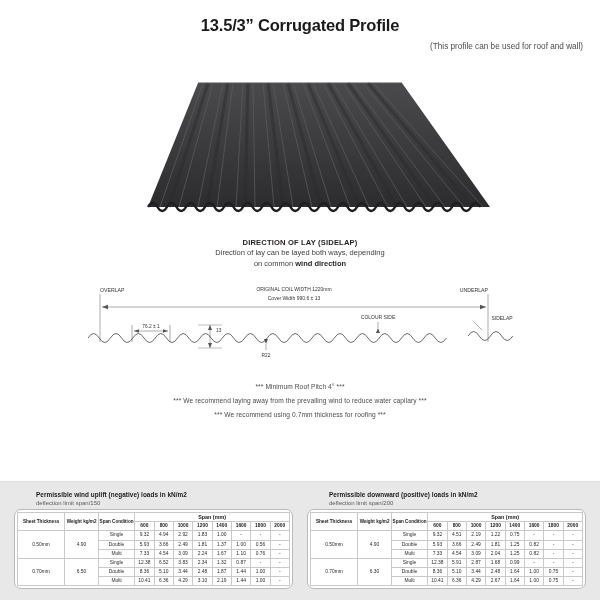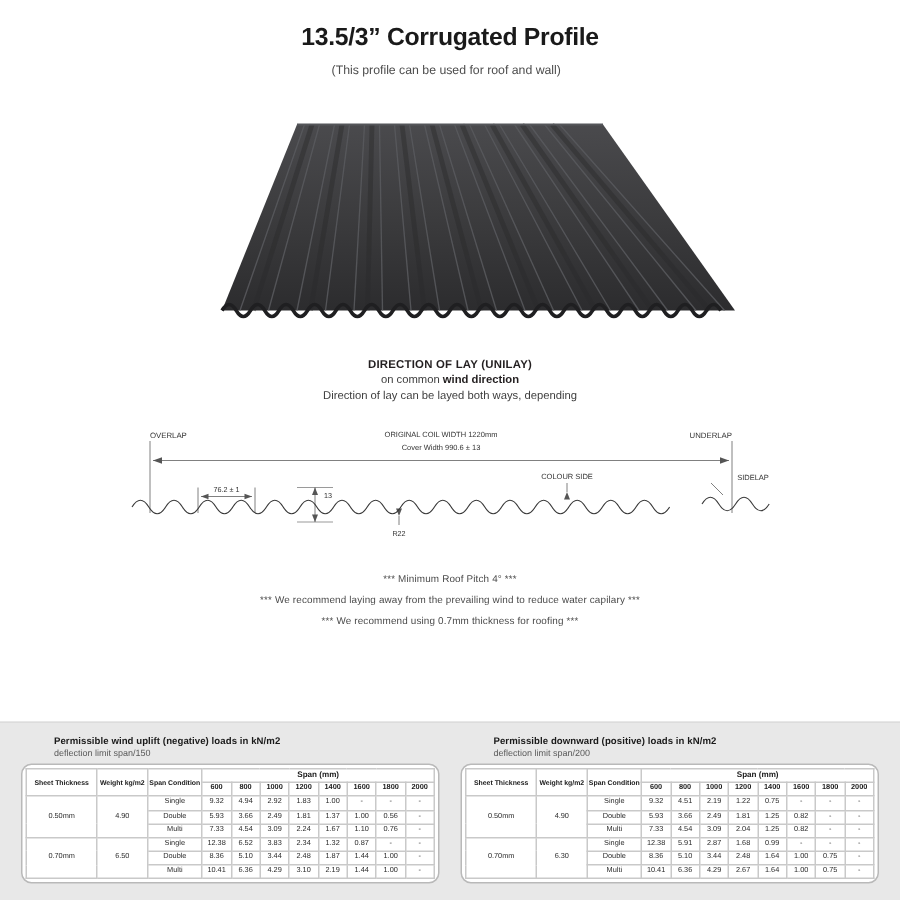--- a/index.html
+++ b/index.html
@@ -17,24 +17,24 @@
   .title{
     text-align:center;
     font-size:16.5px;
     font-weight:bold;
     letter-spacing:-0.2px;
     margin:0;
     padding-top:16px;
     color:#1a1a1a;
   }
   .subtitle{
-    text-align:center;
+    text-align:right;
     font-size:8.2px;
     color:#4d4d4d;
-    margin:7px 5px 0 0;
+    margin:7px 17px 0 0;
   }
 
   
   .hero{
     position:relative;
     width:600px;height:160px;
     margin-top:10px;
   }
   .hero svg{display:block;margin:0 auto;}
 
@@ -185,23 +185,23 @@
                  q4.7,-8 9.5,0 q4.7,8 9.5,0 q4.7,-8 9.5,0 q4.7,8 9.5,0
                  q4.7,-8 9.5,0 q4.7,8 9.5,0 q4.7,-8 9.5,0 q4.7,8 9.5,0
                  q4.7,-8 9.5,0 q4.7,8 9.5,0 q4.7,-8 9.5,0" fill="none" stroke="#1f1f21" stroke-width="2.4"></path>
 
         <line x1="108" y1="22" x2="312" y2="22" stroke="#55565a" stroke-width="1.2"></line>
       </g>
     </svg>
   </div>
 
   <div class="dol">
-    <div class="dol-title">DIRECTION OF LAY (UNILAY)</div>
+    <div class="dol-title">DIRECTION OF LAY (SIDELAP)</div>
+    <div class="dol-line">Direction of lay can be layed both ways, depending</div>
     <div class="dol-line"><span>on common </span><b>wind direction</b></div>
-    <div class="dol-line">Direction of lay can be layed both ways, depending</div>
   </div>
 
   <div class="drawing">
     <svg width="460" height="95" viewBox="0 0 460 95">
       <g stroke="#555" fill="none" stroke-width="0.5">
 
         <line x1="30" y1="14" x2="30" y2="62"></line>
         <line x1="418" y1="14" x2="418" y2="62"></line>
 
         <line x1="32" y1="27" x2="416" y2="27"></line>

